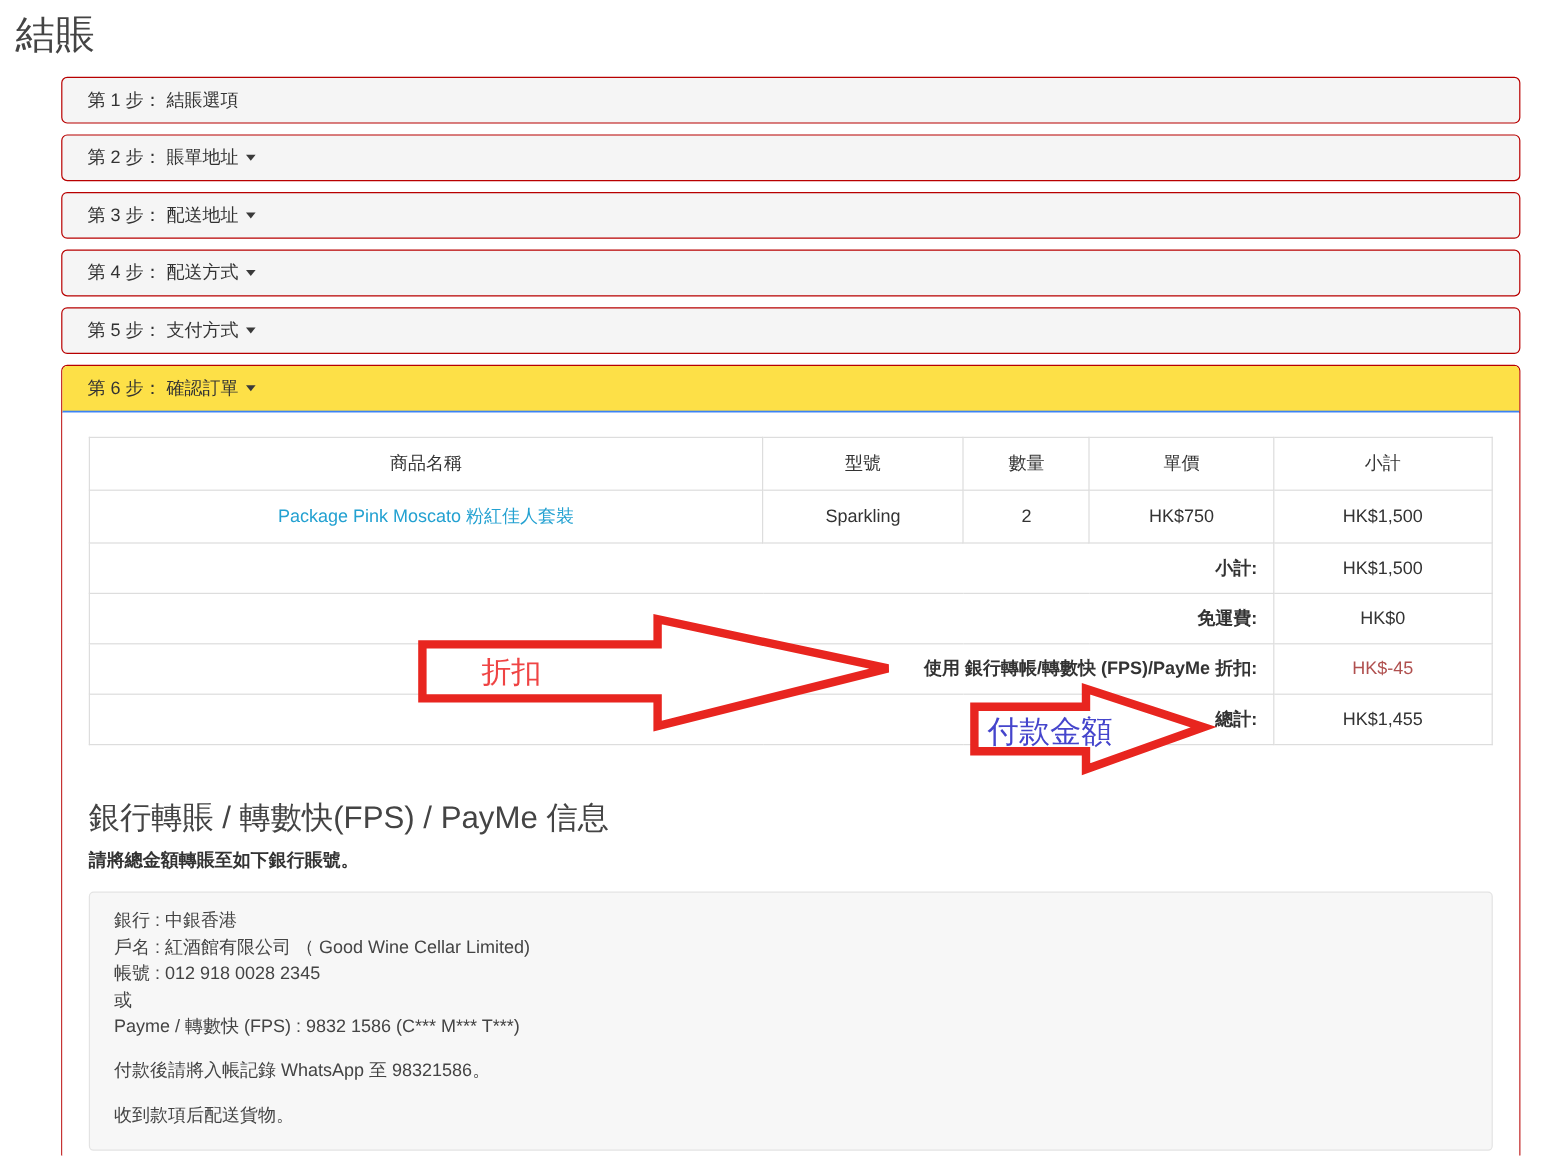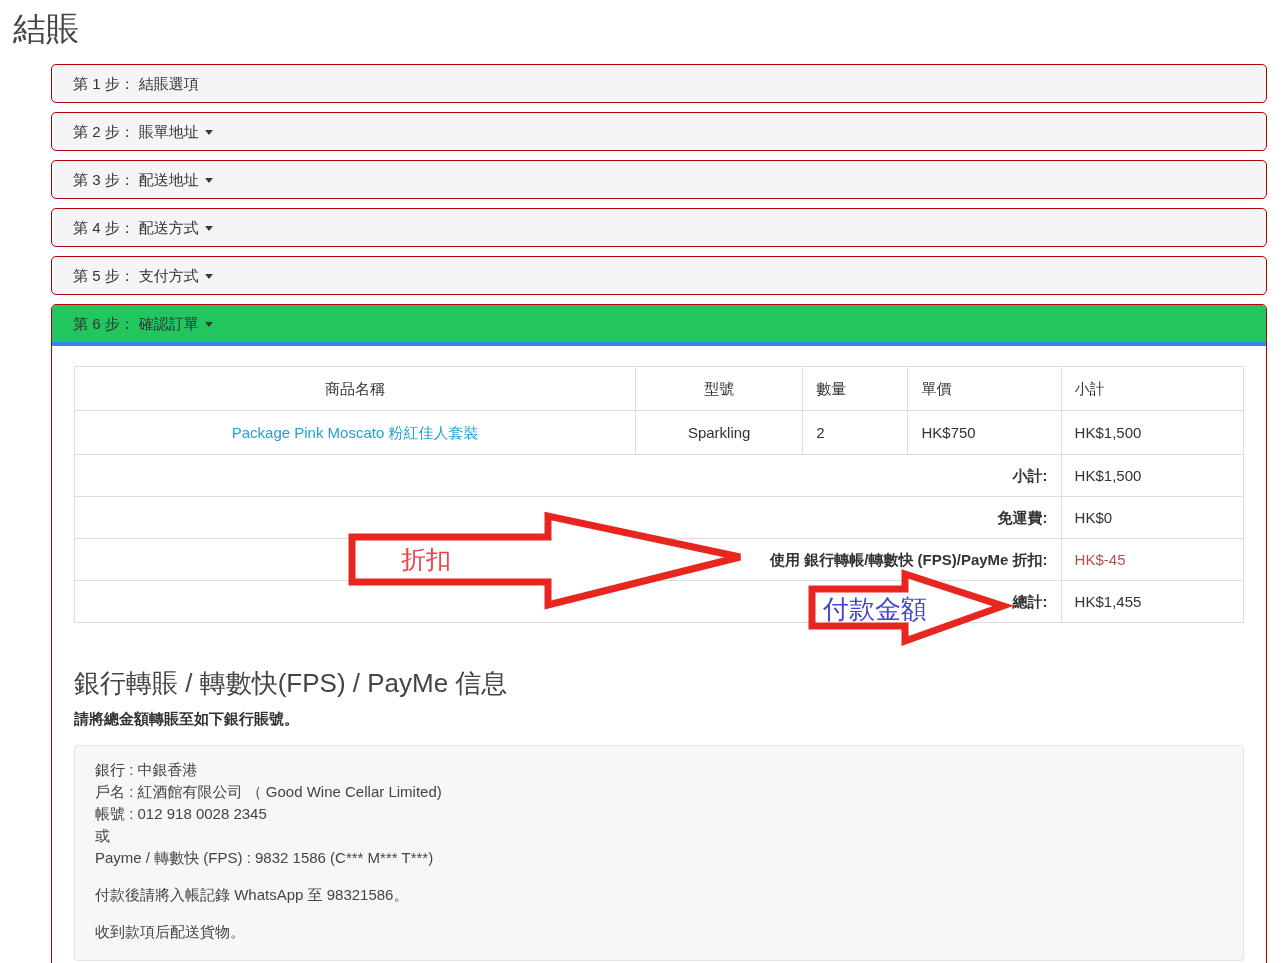--- a/index.html
+++ b/index.html
@@ -17,39 +17,39 @@
   }
   .panel {
     border: 1.5px solid #b80000; border-radius: 5px;
     background: #f5f5f5; margin-bottom: 9px; margin-left: 40px;
   }
   .panel-heading {
     padding: 8px 21px; font-size: 15px; line-height: 21px; color: #333;
   }
   .panel.expanded { background: #fff; }
   .panel.expanded .panel-heading {
-    background: #22c55e; border-bottom: 4px solid #3b82f6;
+    background: #fde047; border-bottom: 2px solid #3b82f6;
     border-radius: 4px 4px 0 0;
   }
   .caret-down {
     display: inline-block; width: 0; height: 0; margin-left: 6px;
     vertical-align: 2px;
     border-left: 4px solid transparent; border-right: 4px solid transparent;
     border-top: 5px solid #3a3a3a;
   }
   .panel-body { padding: 20px 22px; min-height: 645px; background: #fff; }
   table.order-table {
     width: 100%; border-collapse: collapse; font-size: 15px; color: #333;
   }
   .order-table th, .order-table td {
     border: 1px solid #ddd; padding: 11px 13px; line-height: 21px;
     font-weight: 400; text-align: center; background: #fff;
   }
   .order-table th { color: #333; }
-  .order-table .num { text-align: left; }
+  .order-table .num { text-align: center; }
   .order-table tfoot td { padding: 10px 13px; }
   .order-table td.total-label { text-align: right; font-weight: bold; }
   .order-table a { color: #23a1d1; text-decoration: none; cursor: pointer; }
   .order-table td.text-danger { color: #b0504f; }
   .col-product { width: 48%; }
   .col-model { width: 14.3%; }
   .col-qty { width: 9%; }
   .col-price { width: 13.1%; }
   .col-subtotal { width: 15.6%; }
   h2.bank-heading {

